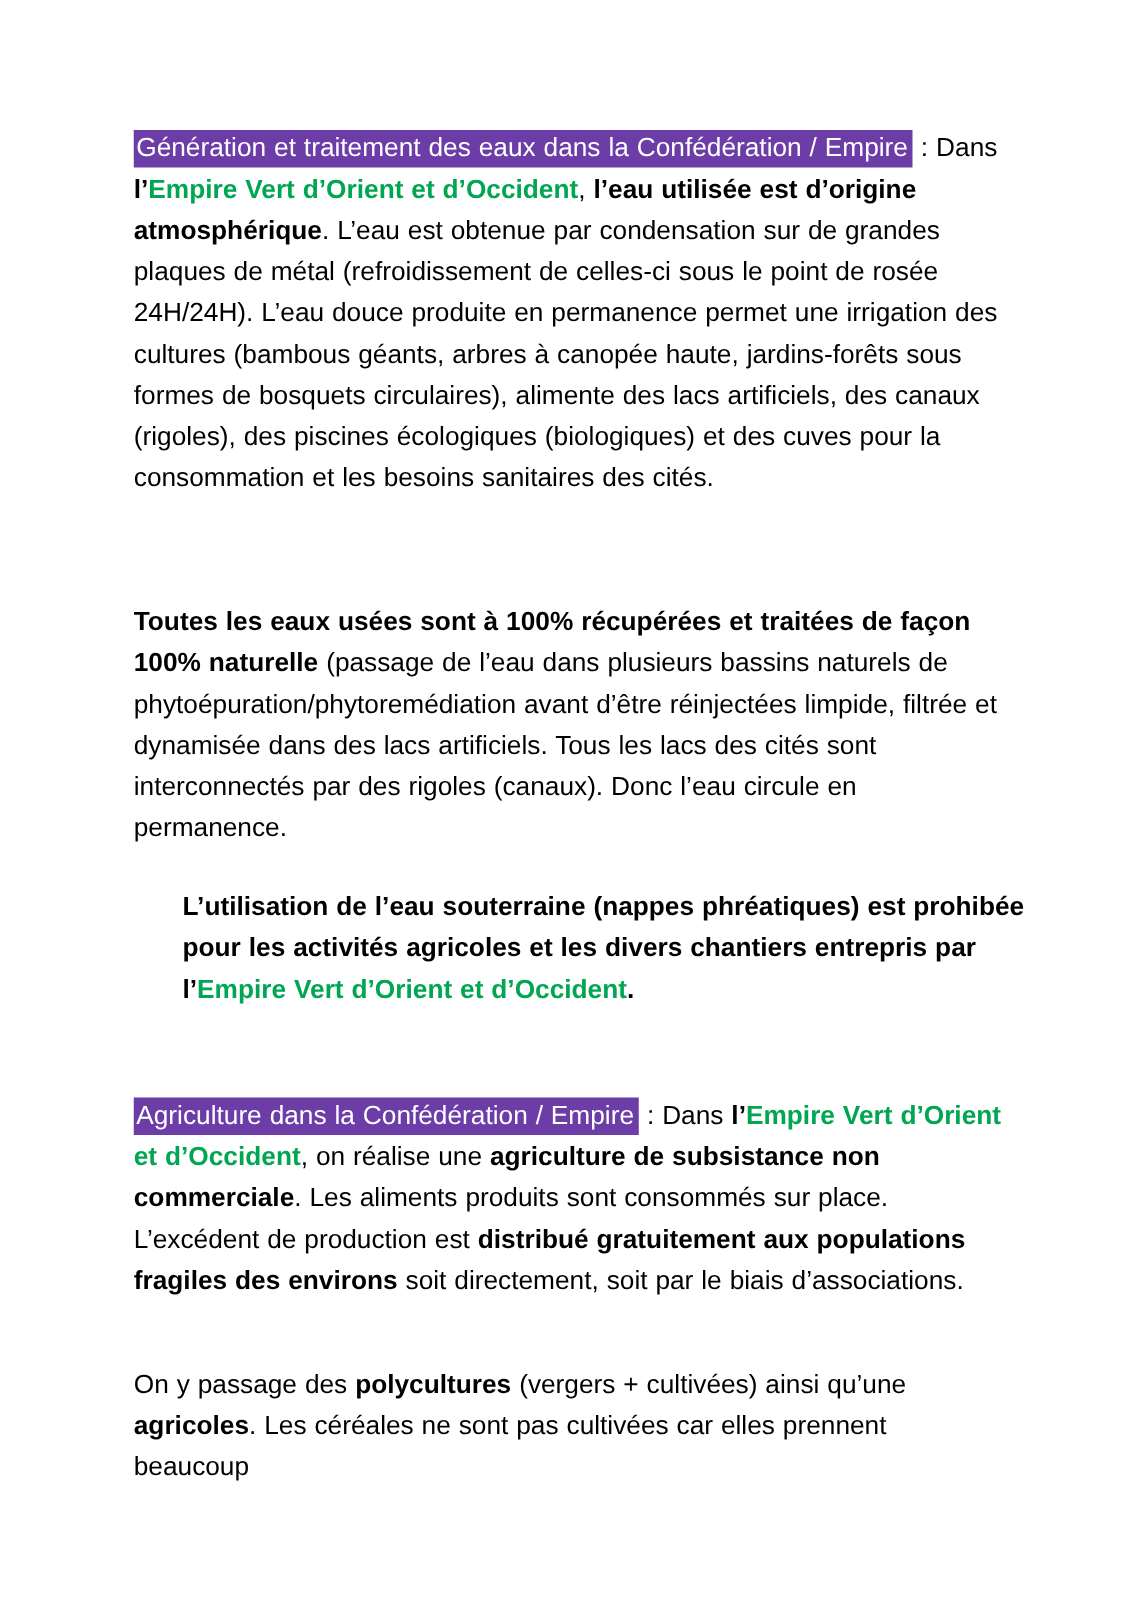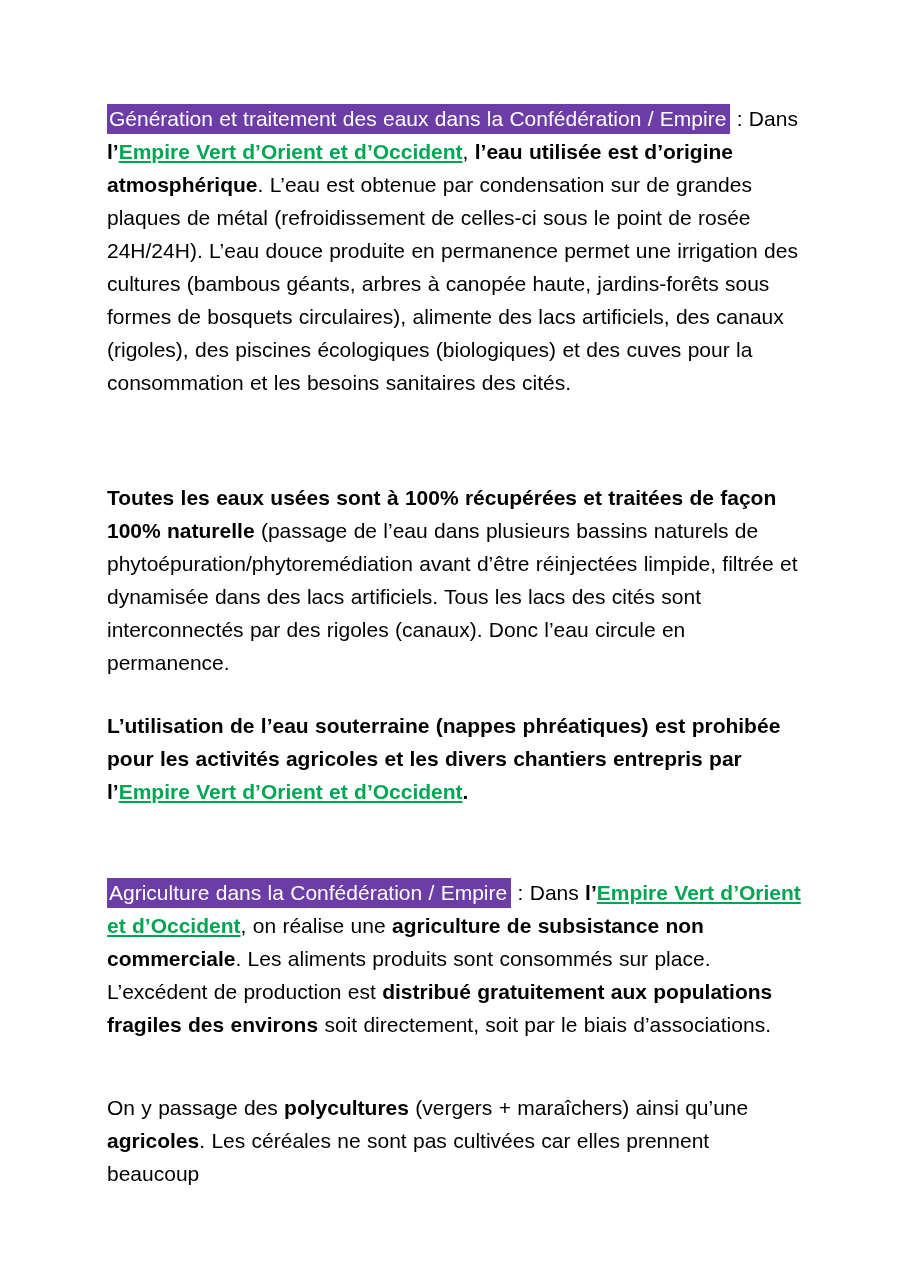--- a/index.html
+++ b/index.html
@@ -19,32 +19,32 @@
     left:107px;
     width:700px;
     font-size:21px;
     line-height:33px;
     color:#000000;
     text-align:left;
     word-spacing:0.5px;
   }
   .run-n{font-weight:400;}
   .run-b{font-weight:700;}
-  .run-gb{font-weight:700;color:var(--green);text-decoration:underline;}
+  .run-gb{font-weight:700;color:var(--green);}
   .run-hl{
     font-weight:400;
     color:#ffffff;
     background:var(--purple);
     padding:3px 4px 4px 2px;
   }
 </style>
 </head>
 <body>
 
 <div class="page" style="background: rgb(255, 255, 255);">
   <div id="document-body">
       <div class="para" style="top: 102px;"><span class="run-hl">Génération et traitement des eaux dans la Confédération / Empire</span><span class="run-n"> : Dans </span><span class="run-b">l’</span><span class="run-gb">Empire Vert d’Orient et d’Occident</span><span class="run-n">, </span><span class="run-b">l’eau utilisée est d’origine atmosphérique</span><span class="run-n">. L’eau est obtenue par condensation sur de grandes plaques de métal (refroidissement de celles-ci sous le point de rosée 24H/24H). L’eau douce produite en permanence permet une irrigation des cultures (bambous géants, arbres à canopée haute, jardins-forêts sous formes de bosquets circulaires), alimente des lacs artificiels, des canaux (rigoles), des piscines écologiques (biologiques) et des cuves pour la consommation et les besoins sanitaires des cités.</span></div>
       <div class="para" style="top: 481px;"><span class="run-b">Toutes les eaux usées sont à 100% récupérées et traitées de façon 100% naturelle</span><span class="run-n"> (passage de l’eau dans plusieurs bassins naturels de phytoépuration/phytoremédiation avant d’être réinjectées limpide, filtrée et dynamisée dans des lacs artificiels. Tous les lacs des cités sont interconnectés par des rigoles (canaux). Donc l’eau circule en permanence.</span></div>
-      <div class="para" style="top: 709px;"><span class="run-b">L’utilisation de l’eau souterraine (nappes phréatiques) est prohibée pour les activités agricoles et les divers chantiers entrepris par l’</span><span class="run-gb">Empire Vert d’Orient et d’Occident</span><span class="run-b">.</span></div>
+      <div class="para" style="top: 709px; margin-left: 39px;"><span class="run-b">L’utilisation de l’eau souterraine (nappes phréatiques) est prohibée pour les activités agricoles et les divers chantiers entrepris par l’</span><span class="run-gb">Empire Vert d’Orient et d’Occident</span><span class="run-b">.</span></div>
       <div class="para" style="top: 876px;"><span class="run-hl">Agriculture dans la Confédération / Empire</span><span class="run-n"> : Dans </span><span class="run-b">l’</span><span class="run-gb">Empire Vert d’Orient et d’Occident</span><span class="run-n">, on réalise une </span><span class="run-b">agriculture de subsistance non commerciale</span><span class="run-n">. Les aliments produits sont consommés sur place. L’excédent de production est </span><span class="run-b">distribué gratuitement aux populations fragiles des environs</span><span class="run-n"> soit directement, soit par le biais d’associations.</span></div>
-      <div class="para" style="top: 1091px;"><span class="run-n">On y passage des </span><span class="run-b">polycultures</span><span class="run-n"> (vergers + maraîchers) ainsi qu’une </span><span class="run-b">agricoles</span><span class="run-n">. Les céréales ne sont pas cultivées car elles prennent beaucoup</span></div>
+      <div class="para" style="top: 1091px;"><span class="run-n">On y passage des </span><span class="run-b">polycultures</span><span class="run-n"> (vergers + cultivées) ainsi qu’une </span><span class="run-b">agricoles</span><span class="run-n">. Les céréales ne sont pas cultivées car elles prennent beaucoup</span></div>
     </div>
 </div>
 
 </body></html>

